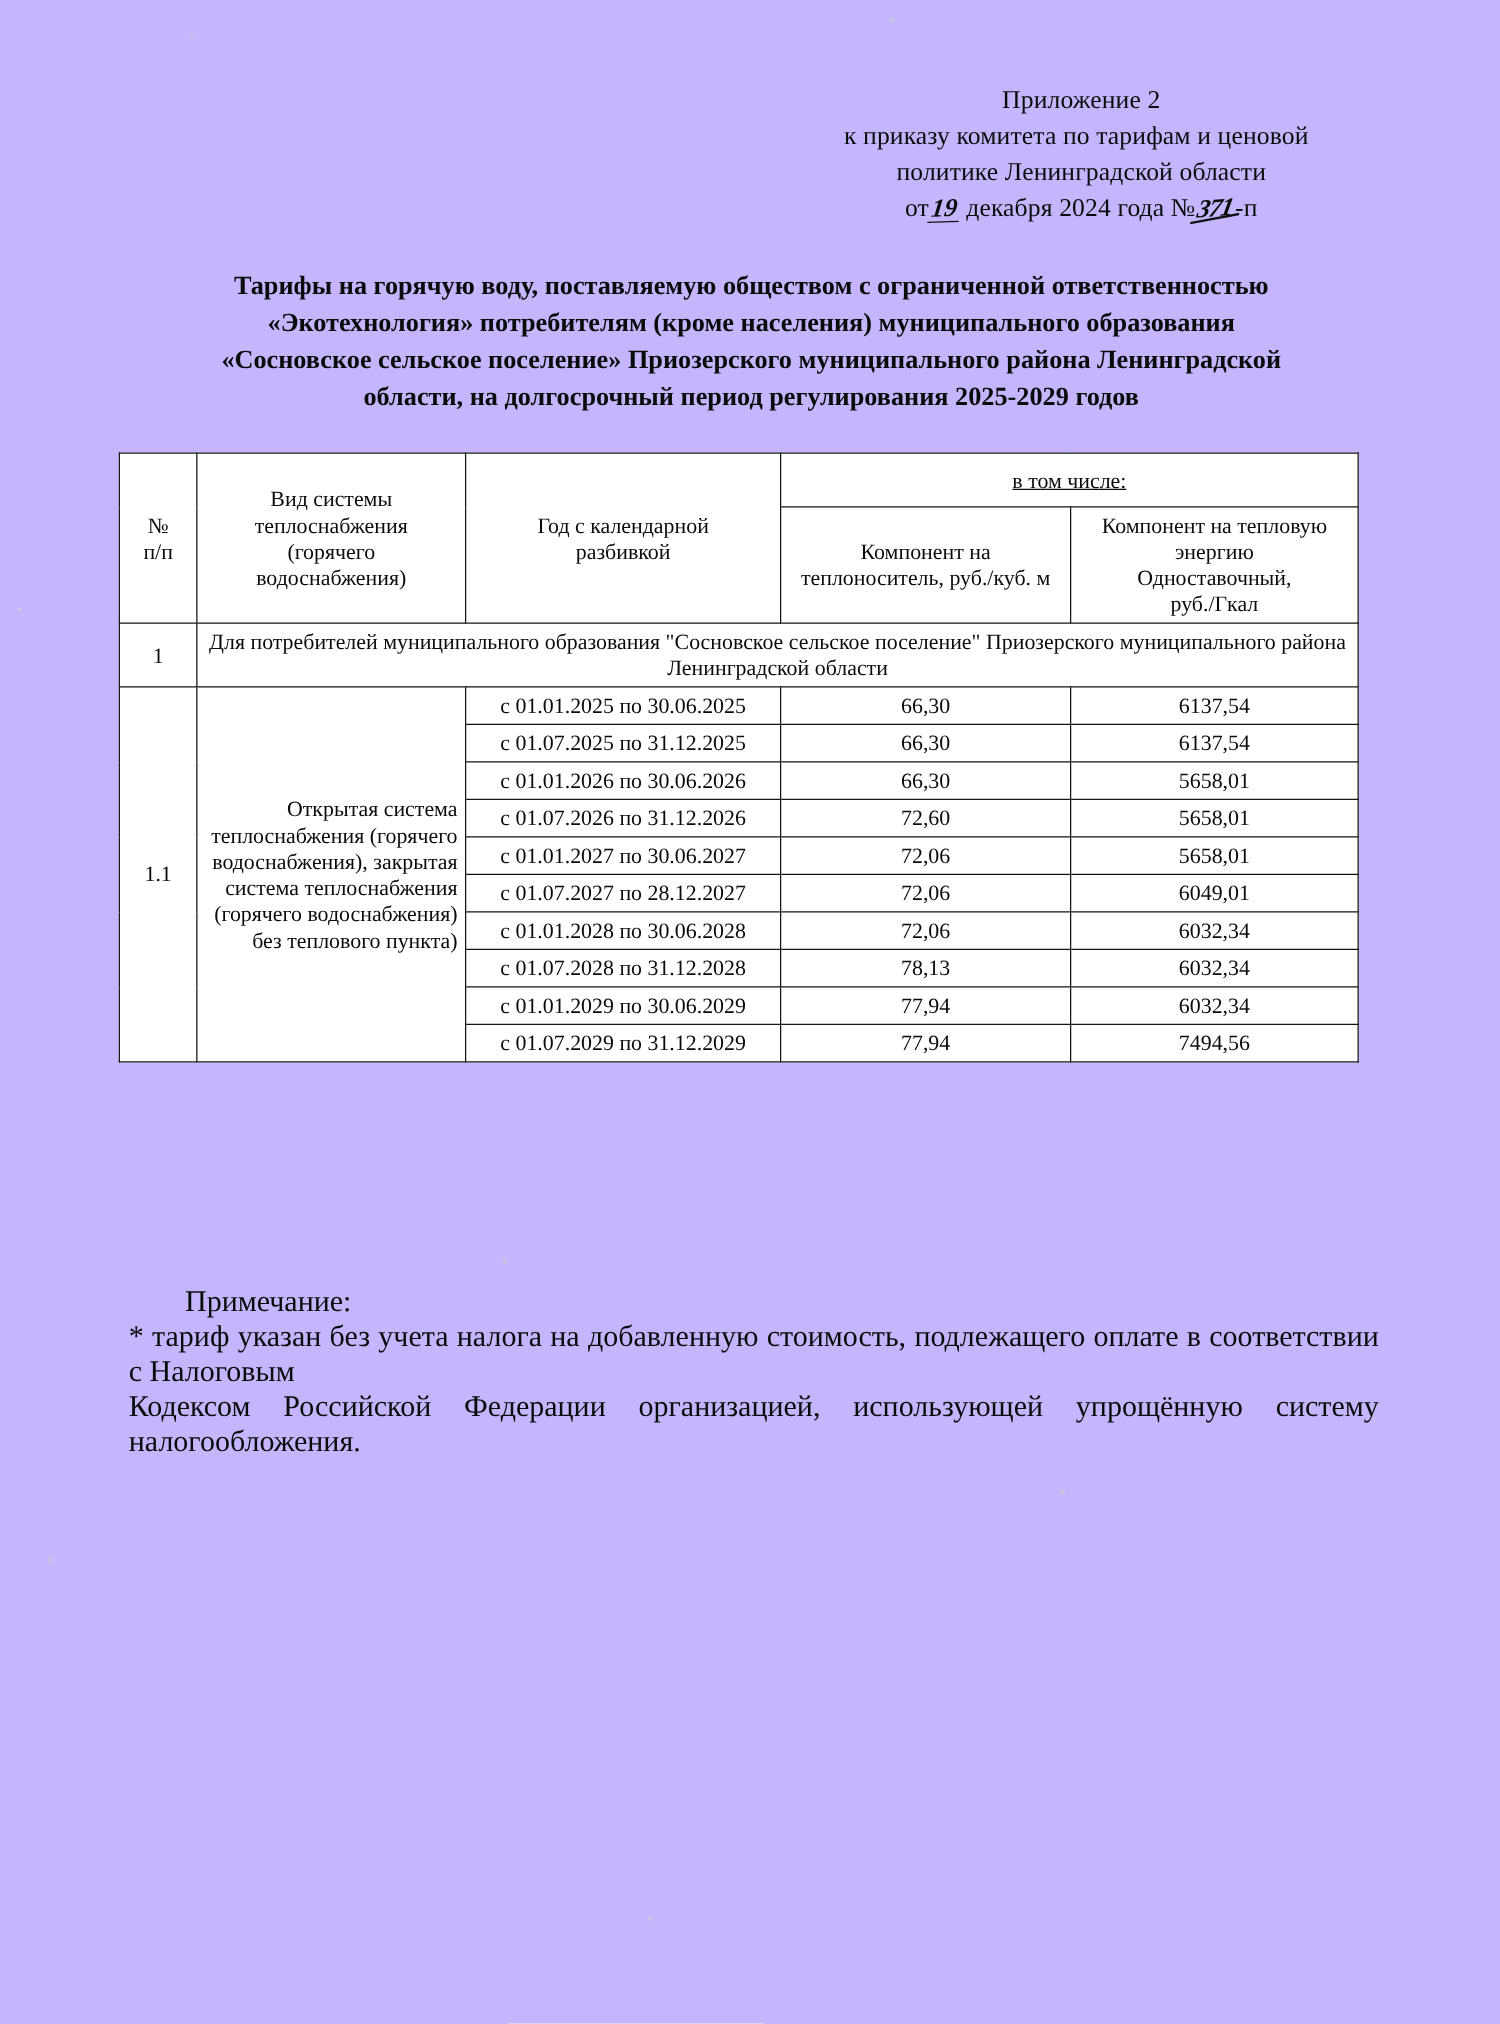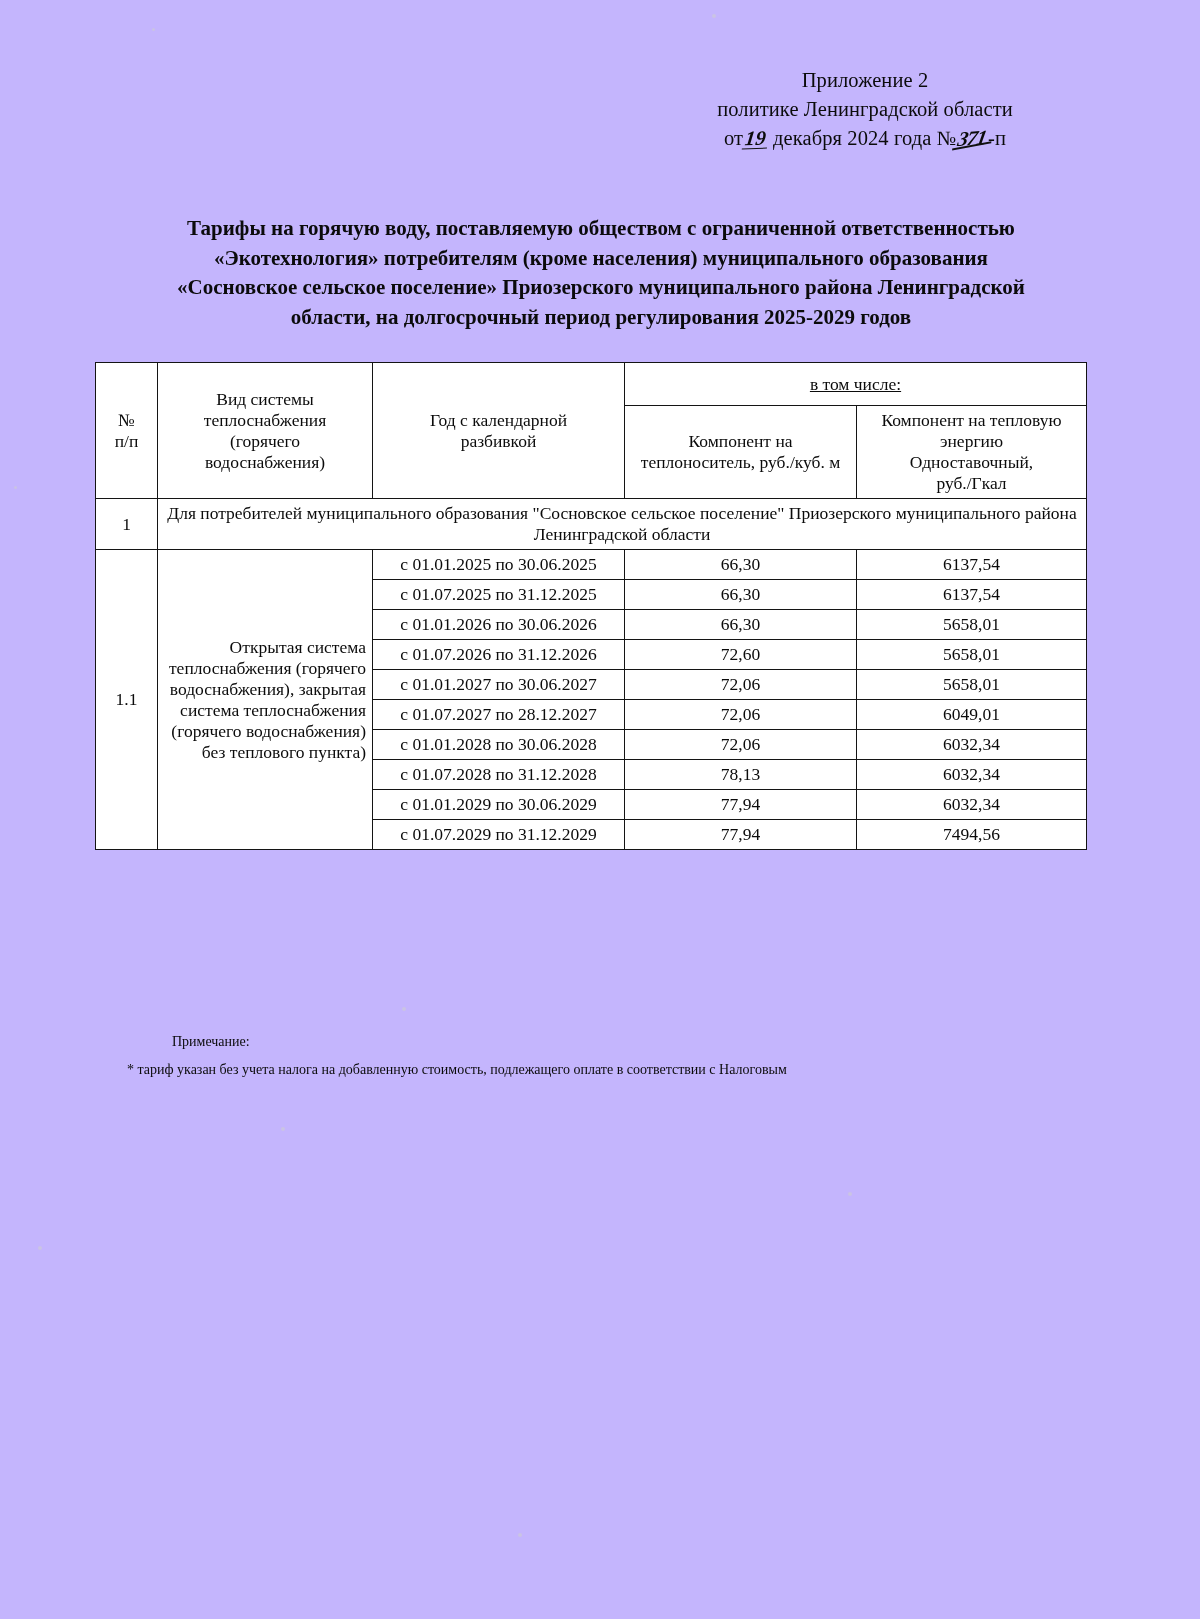--- a/index.html
+++ b/index.html
@@ -136,23 +136,22 @@
     padding-top: 52px;
     font-size: 17.5px;
   }
 
   
   .notes {
     position: absolute;
     left: 103px;
     top: 1028px;
     width: 1000px;
-    font-size: 14px;
+    font-size: 24px;
     line-height: 28px;
-    margin-left: 24px;
   }
   .notes .note-title { margin-left: 45px; }
   .notes .note-body  { text-align: justify; text-justify: inter-word; }
   .notes .note-body .l1 { display: block; }
   .notes .note-body .l2 { display: block; }
 </style>
 </head>
 <body>
 
 <div class="page">
@@ -161,20 +160,21 @@
   <div class="speck" style="left:712px;top:14px;width:4px;height:4px;"></div>
   <div class="speck" style="left:402px;top:1007px;width:4px;height:4px;"></div>
   <div class="speck" style="left:281px;top:1127px;width:4px;height:4px;"></div>
   <div class="speck" style="left:848px;top:1192px;width:4px;height:4px;"></div>
   <div class="speck" style="left:38px;top:1246px;width:4px;height:4px;"></div>
   <div class="speck" style="left:518px;top:1533px;width:4px;height:4px;"></div>
   <div class="speck" style="left:14px;top:486px;width:3px;height:3px;"></div>
 
   <div class="doc-header">
     <div class="ln">Приложение 2</div>
+    <div class="ln wide">к приказу комитета по тарифам и ценовой</div>
     <div class="ln">политике Ленинградской области</div>
     <div class="ln">
       <span>от</span><span class="hw">19</span>
       <span>декабря 2024 года №</span><span class="hw num">371</span><span>-п</span>
     </div>
   </div>
 
   <div class="doc-title">
     <div class="tl">Тарифы на горячую воду, поставляемую обществом с ограниченной ответственностью</div>
     <div class="tl">«Экотехнология»  потребителям (кроме населения) муниципального образования</div>
@@ -279,16 +279,17 @@
         <td class="valcell">77,94</td>
         <td class="valcell">7494,56</td>
       </tr>
     </tbody>
   </table>
 
   <div class="notes">
     <div class="note-title">Примечание:</div>
     <div class="note-body">
       <span class="l1">* тариф указан без учета налога на добавленную стоимость, подлежащего оплате в соответствии с Налоговым</span>
+      <span class="l2">Кодексом Российской Федерации организацией, использующей упрощённую систему налогообложения.</span>
     </div>
   </div>
 
 </div>
 
 </body></html>

